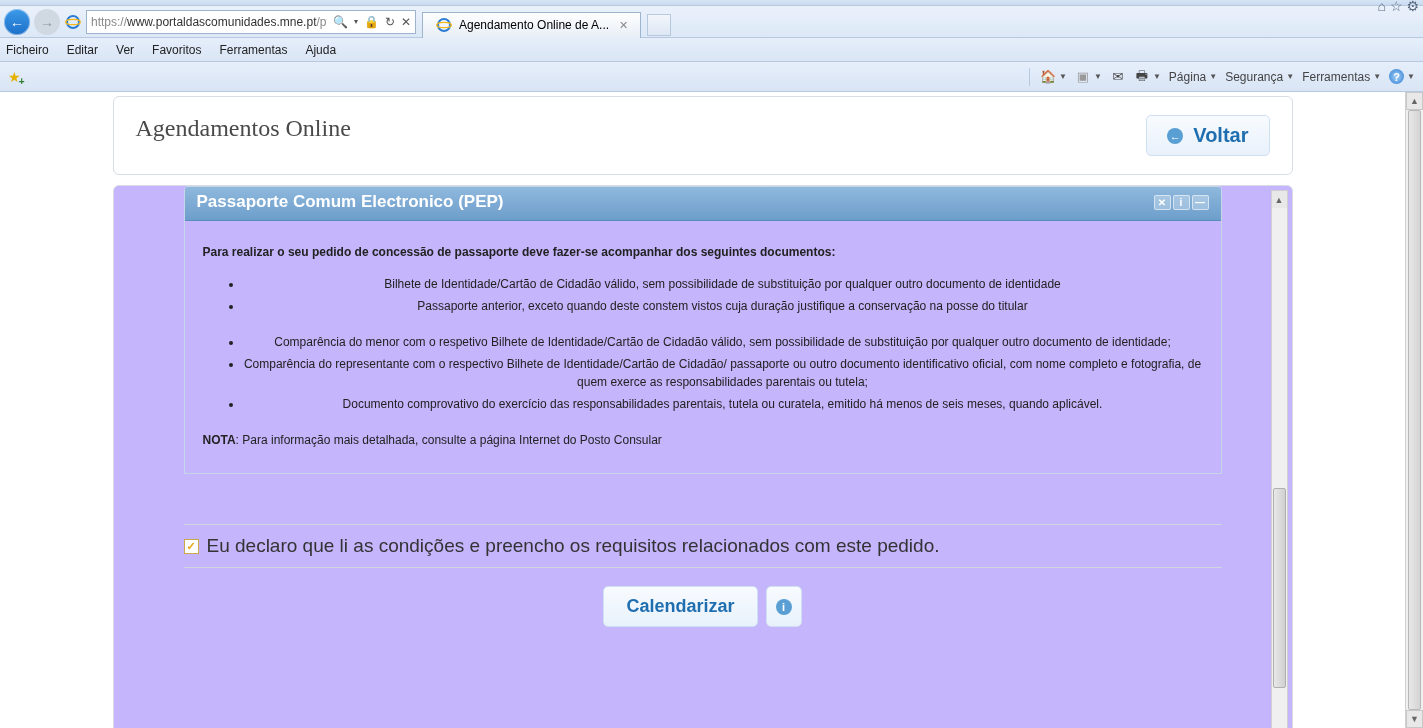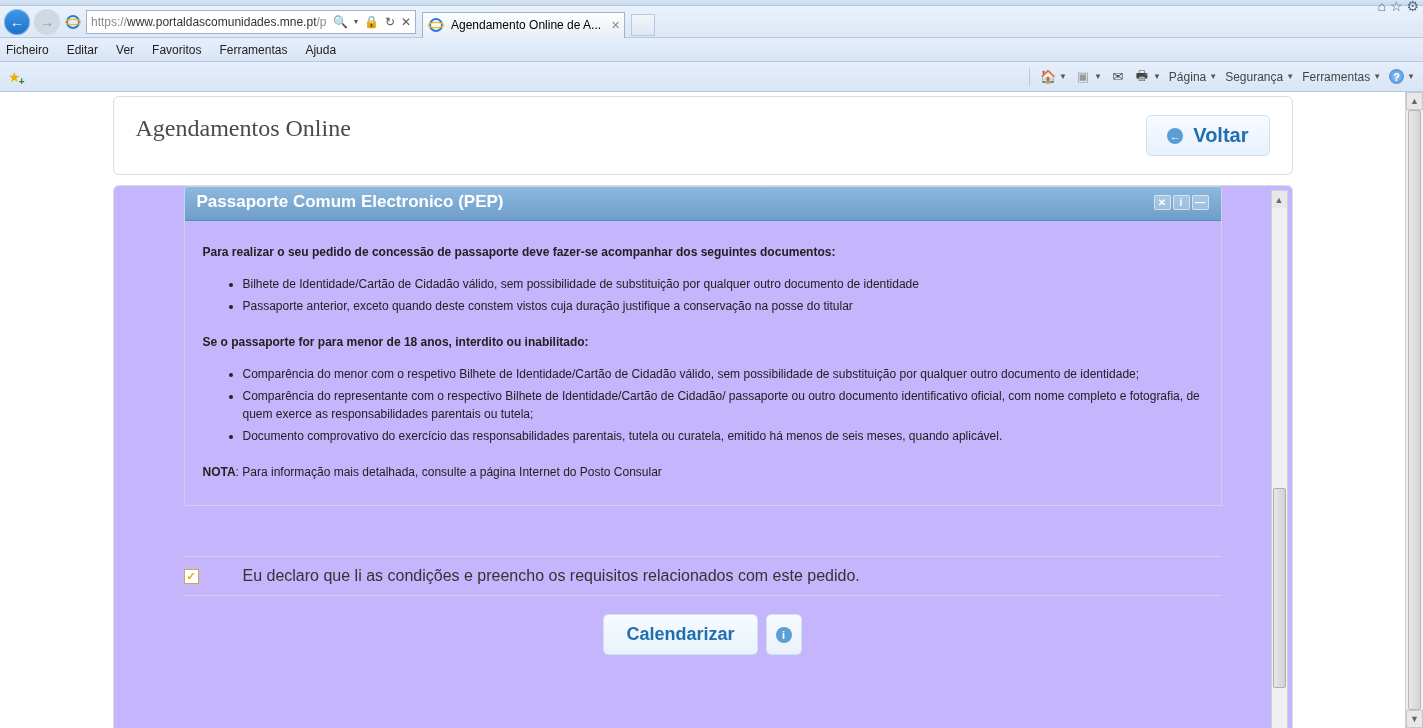--- a/index.html
+++ b/index.html
@@ -14,21 +14,21 @@
 .nav-arrow { width:26px; height:26px; border-radius:50%; display:flex; align-items:center; justify-content:center; font-size:14px; color:#fff;}
 .nav-back { background:linear-gradient(to bottom,#3d9ae8,#1c6fc9); box-shadow:inset 0 0 0 1px rgba(255,255,255,.4);}
 .nav-fwd { background:#d0d8e2; color:#8a96a5;}
 .ie-icon { width:18px; height:18px; display:inline-flex; align-items:center; justify-content:center;}
 .ie-icon svg { width:16px; height:16px;}
 .addr-box { flex:0 0 auto; display:flex; align-items:center; height:24px; background:#fff; border:1px solid #9db4cf; padding:0 4px; width:330px;}
 .addr-text { flex:1; font-size:12px; color:#333; white-space:nowrap; overflow:hidden;}
 .addr-text .gray { color:#8a8a8a;}
 .addr-ctrls { display:flex; align-items:center; gap:6px; margin-left:6px; color:#555;}
 .addr-ctrls span { font-size:12px;}
-.tab { display:flex; align-items:center; height:26px; background:linear-gradient(to bottom,#fdfefe,#e8eef7); border:1px solid #9db4cf; border-bottom:none; padding:0 4px; gap:6px; margin-left:2px; position:relative; top:3px;}
+.tab { display:flex; align-items:center; height:26px; background:linear-gradient(to bottom,#fdfefe,#e8eef7); border:1px solid #9db4cf; border-bottom:none; padding:0 12px; gap:6px; margin-left:2px; position:relative; top:3px;}
 .tab .close { color:#888; font-size:11px; margin-left:4px;}
 .newtab { width:24px; height:22px; background:linear-gradient(to bottom,#f2f6fb,#dde7f4); border:1px solid #b7c9de; margin-left:2px; position:relative; top:3px;}
 
 .menu-row { display:flex; align-items:center; height:24px; background:linear-gradient(to bottom,#e6eefb,#d9e5f5); border-bottom:1px solid #b7c9de; padding:0 6px; gap:18px; font-size:12px; color:#222;}
 .menu-row span { cursor:default;}
 
 .cmdbar { display:flex; align-items:center; height:30px; background:linear-gradient(to bottom,#e6eefb,#d9e5f5); border-bottom:1px solid #b7c9de; padding:0 8px;}
 .fav-star { color:#e6b100; font-size:14px; position:relative;}
 .fav-star::after { content:"+"; color:#2e7d32; font-size:10px; position:absolute; right:-4px; bottom:-2px; font-weight:bold;}
 .cmdbar-right { margin-left:auto; display:flex; align-items:center; gap:8px; color:#444; font-size:12px;}
@@ -54,27 +54,27 @@
 .voltar-btn .circ { width:16px; height:16px; border-radius:50%; background:#5a9fd4; display:flex; align-items:center; justify-content:center; color:#fff; font-size:11px;}
 
 .main-card { border:1px solid #d8dde3; border-radius:6px; margin-top:10px; padding:0; background:#c4b5fd; position:relative; height:666px; overflow:hidden;}
 .main-inner { padding:0 70px;}
 .panel { border:1px solid #c5d6e8; border-radius:4px 4px 0 0; overflow:hidden;}
 .panel-head { background:linear-gradient(to bottom,#8fb8dd,#6d9ecb); color:#fff; padding:5px 12px 8px; font-size:17px; font-weight:bold; display:flex; align-items:center; justify-content:space-between; border-bottom:1px solid #5a8cb8;}
 .panel-tools { display:flex; gap:2px;}
 .ptool { width:17px; height:15px; background:rgba(255,255,255,.28); border:1px solid rgba(255,255,255,.55); border-radius:2px; display:flex; align-items:center; justify-content:center; font-size:10px; color:#fff; font-weight:bold;}
 .panel-body { padding:22px 18px 10px; font-size:12px; color:#222; line-height:1.5;}
 .panel-body p { margin-bottom:14px;}
-.panel-body ul { list-style:disc; margin:0 0 18px 40px;}
+.panel-body ul { list-style:disc; margin:0 0 18px 40px;text-align:center;}
 .panel-body ul li { margin-bottom:4px;}
 .panel-body .bold { font-weight:bold;}
 
 .decl-row { border-top:1px solid #cfd6dd; border-bottom:1px solid #cfd6dd; margin-top:50px; padding:10px 0; display:flex; align-items:center; gap:8px;}
 .chk { width:15px; height:15px; border:1px solid #c9a94a; background:#fff; display:flex; align-items:center; justify-content:center; color:#e6a817; font-size:11px; font-weight:bold;}
-.decl-text { font-size:16px; color:#333;margin-left:36px;}
+.decl-text { font-size:19px; color:#333;}
 
 .action-row { display:flex; justify-content:center; gap:8px; padding:18px 0 30px;}
 .cal-btn { background:linear-gradient(to bottom,#f8fbff,#e8f1fb); border:1px solid #cfe0f0; border-radius:5px; padding:9px 22px; color:#1f6fb0; font-size:18px; font-weight:bold;text-align:right;}
 .info-btn { background:linear-gradient(to bottom,#f8fbff,#e8f1fb); border:1px solid #cfe0f0; border-radius:5px; width:36px; display:flex; align-items:center; justify-content:center;}
 .info-btn .i { width:16px; height:16px; border-radius:50%; background:#5a9fd4; color:#fff; font-size:11px; font-weight:bold; display:flex; align-items:center; justify-content:center;}
 
 .main-scroll { position:absolute; top:4px; right:4px; bottom:4px; width:17px; background:#f0f0f0; border:1px solid #d0d0d0;}
 .main-scroll .sbtn { height:17px; display:flex; align-items:center; justify-content:center; font-size:9px; color:#666; background:#e8e8e8;}
 .main-scroll .strk { position:absolute; top:17px; bottom:17px; left:0; right:0;}
 .main-scroll .sthumb { position:absolute; left:1px; right:1px; top:280px; height:200px; background:linear-gradient(to right,#e8e8e8,#d0d0d0); border:1px solid #b0b0b0; border-radius:2px;}
@@ -198,21 +198,20 @@
                 <div class="ptool">i</div>
                 <div class="ptool">—</div>
               </div>
             </div>
             <div class="panel-body">
               <p class="bold">Para realizar o seu pedido de concessão de passaporte deve fazer-se acompanhar dos seguintes documentos:</p>
               <ul>
                 <li>Bilhete de Identidade/Cartão de Cidadão válido, sem possibilidade de substituição por qualquer outro documento de identidade</li>
                 <li>Passaporte anterior, exceto quando deste constem vistos cuja duração justifique a conservação na posse do titular</li>
               </ul>
-              <p class="bold">Se o passaporte for para menor de 18 anos, interdito ou inabilitado:</p>
               <ul>
                 <li>Comparência do menor com o respetivo Bilhete de Identidade/Cartão de Cidadão válido, sem possibilidade de substituição por qualquer outro documento de identidade;</li>
                 <li>Comparência do representante com o respectivo Bilhete de Identidade/Cartão de Cidadão/ passaporte ou outro documento identificativo oficial, com nome completo e fotografia, de quem exerce as responsabilidades parentais ou tutela;</li>
                 <li>Documento comprovativo do exercício das responsabilidades parentais, tutela ou curatela, emitido há menos de seis meses, quando aplicável.</li>
               </ul>
               <p><span class="bold">NOTA</span><span>: Para informação mais detalhada, consulte a página Internet do Posto Consular</span></p>
             </div>
           </div>
 
           <div class="decl-row">

